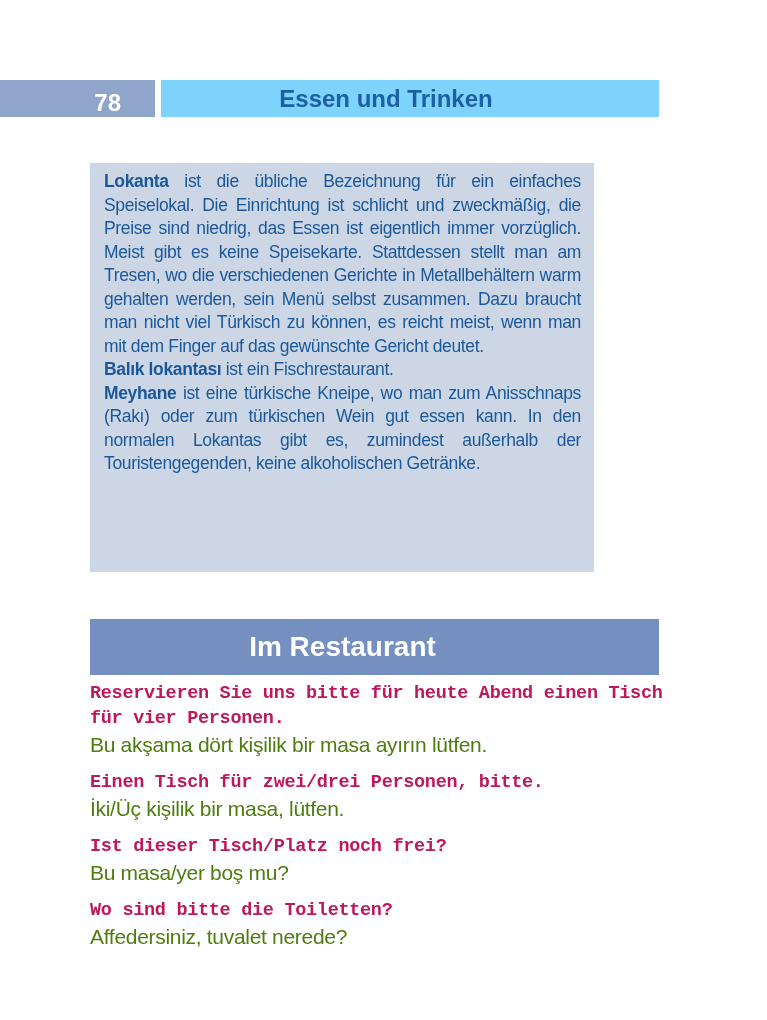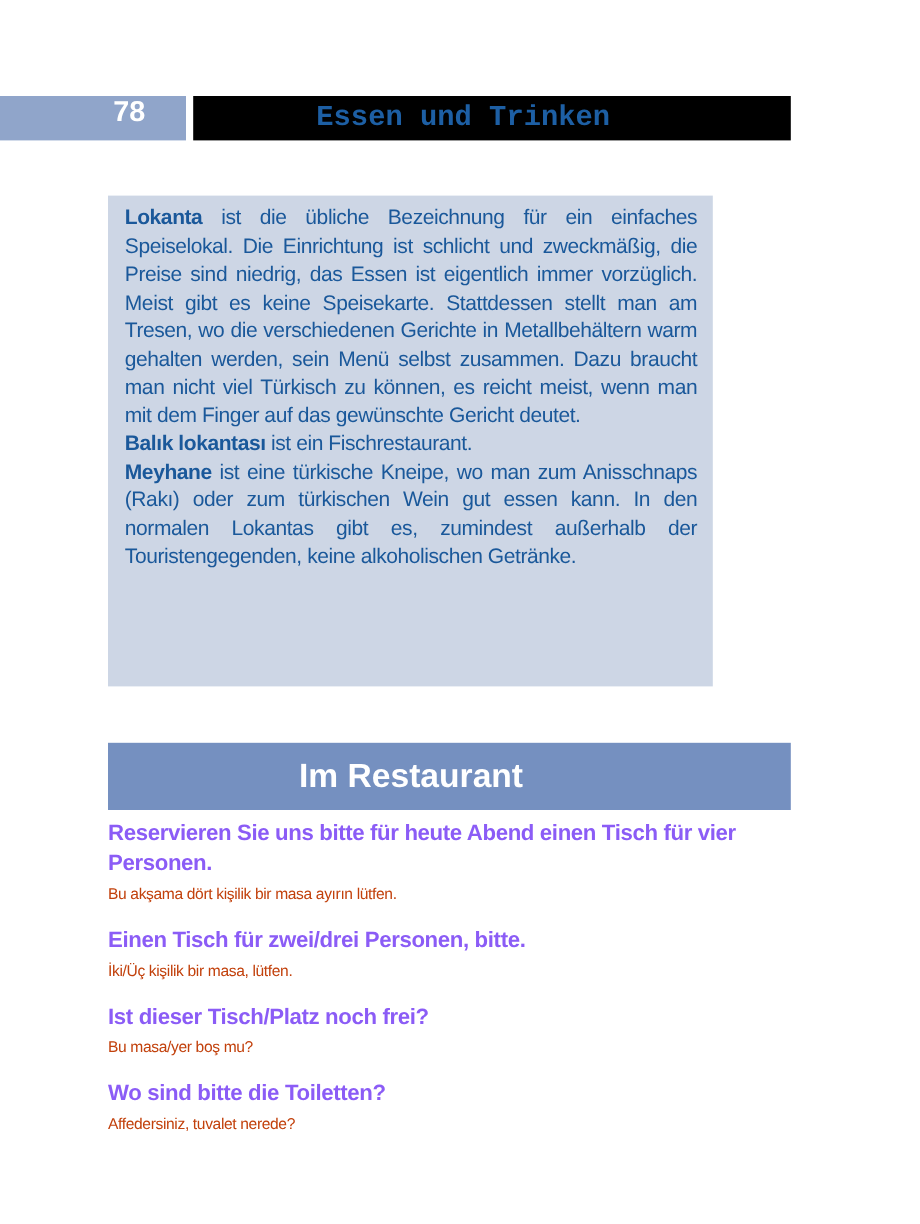--- a/index.html
+++ b/index.html
@@ -23,41 +23,40 @@
     left: 0;
     width: 659px;
     height: 37px;
     display: flex;
   }
   .page-num-block {
     width: 155px;
     height: 100%;
     background: #90a5ca;
     display: flex;
-    align-items: flex-start;
+    align-items: flex-end;
     justify-content: flex-end;
     padding-right: 34px;
     box-sizing: border-box;
   }
   .page-num {
     color: #ffffff;
     font-size: 24px;
     font-weight: bold;
   }
   .chapter-block {
     flex: 1;
     height: 100%;
     margin-left: 6px;
-    background: #000000;
+    background: #7dd3fc;
     display: flex;
     align-items: center;
     justify-content: center;
     padding-right: 48px;
     box-sizing: border-box;
-    font-family: Liberation Mono, monospace;
   }
   .chapter-title {
     color: #1d5fa4;
     font-size: 24px;
     font-weight: bold;
   }
 
   
   .info-box {
     position: absolute;
@@ -105,29 +104,30 @@
   .phrases {
     position: absolute;
     top: 681px;
     left: 90px;
     width: 577px;
   }
   .phrase {
     margin-bottom: 13px;
   }
   .phrase .de {
-    color: #8b5cf6;
+    color: #be185d;
     font-size: 18.5px;
     font-weight: bold;
     line-height: 25px;
     letter-spacing: -0.3px;
+    font-family: Liberation Mono, monospace;
   }
   .phrase .tr {
-    color: #c2410c;
-    font-size: 13px;
+    color: #4d7c0f;
+    font-size: 21px;
     line-height: 25px;
     letter-spacing: -0.3px;
     margin-top: 1px;
   }
 </style>
 </head>
 <body>
 
 <div class="page">
 

